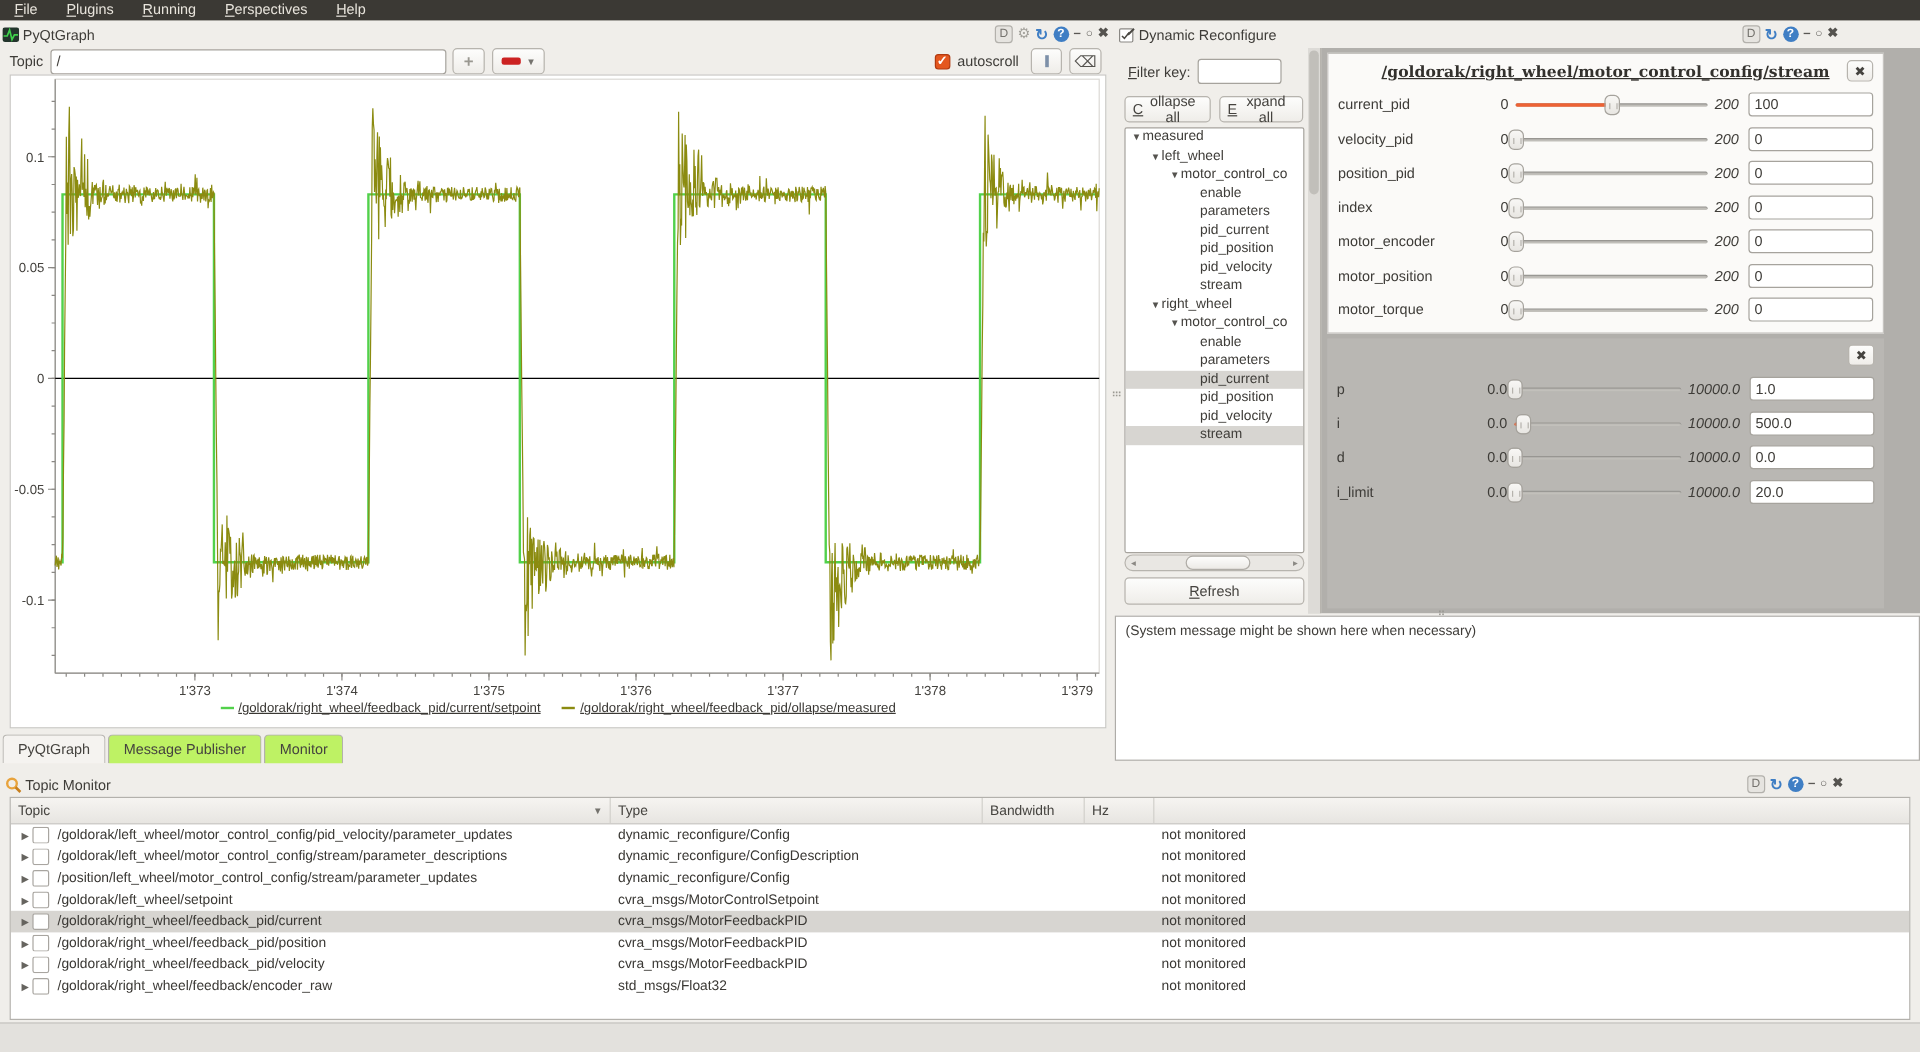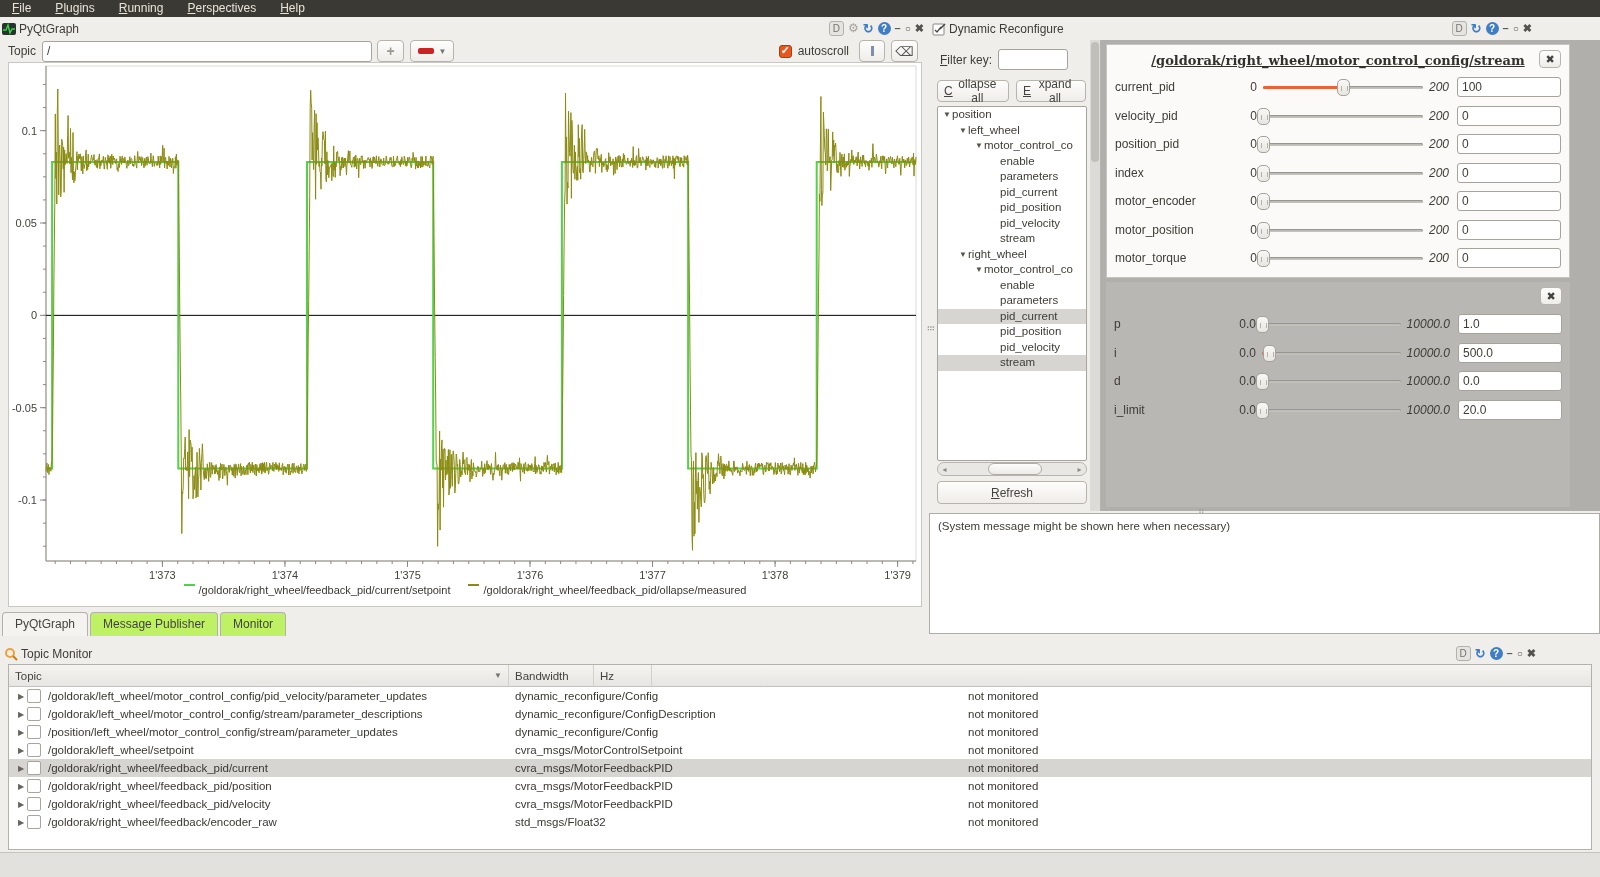--- a/index.html
+++ b/index.html
@@ -29,21 +29,21 @@
     background:linear-gradient(#fdfdfc,#efede9);border:1px solid #b7b4ae;border-radius:4px;
     font-size:12px;color:#45433f;cursor:pointer;}
   input.textbox{background:#fff;border:1px solid #a6a39d;border-radius:3px;font-size:12px;
     color:#3e3c38;font-family:"Liberation Sans",sans-serif;padding:0 4px;box-sizing:border-box;}
   
   .pg-titlebar{left:2px;top:18px;width:924px;height:21px;}
   .pg-toolbar{position:absolute;left:2px;top:39px;width:924px;height:24px;display:flex;align-items:center;}
   .pg-toolbar .lbl{font-size:12px;margin:0 6px 0 6px;}
   .plot-widget{position:absolute;left:8px;top:62px;width:914px;height:545px;background:#fff;border:1px solid #c9c7c3;box-sizing:border-box;}
   .legend{position:absolute;left:0;top:521px;width:100%;display:flex;justify-content:center;gap:18px;font-size:11px;color:#3a3834;}
-  .legend .entry{display:flex;align-items:flex-start;gap:4px;}
+  .legend .entry{display:flex;align-items:center;gap:4px;text-decoration:underline;}
   .legend .dash{width:11px;height:0;border-top:2px solid;}
   .checkbox{width:13px;height:13px;border-radius:3px;box-sizing:border-box;display:inline-block;}
   .cb-checked{background:#e4571f;border:1px solid #b23a10;position:relative;}
   .cb-checked:after{content:"✓";position:absolute;left:1px;top:-2px;color:#fff;font-size:11px;font-weight:bold;}
   .pausebars span{display:inline-block;width:3px;height:10px;background:#7d90a8;margin:0 1px;}
   
   .tabbar{position:absolute;left:0px;top:611px;width:926px;height:25px;display:flex;align-items:flex-end;}
   .tab{font-size:12px;padding:4px 12px 5px 12px;border:1px solid #b3b1ac;border-bottom:none;
     border-radius:4px 4px 0 0;background:#bef264;margin-left:2px;color:#45433f;cursor:pointer;}
   .tab.active{background:#f5f3f0;}
@@ -320,21 +320,21 @@
 </div>
 
 <div class="dr-buttons">
   <button class="btn accel" style="width:72px;height:22px;"><u>C</u>ollapse all</button>
   <button class="btn accel" style="width:70px;height:22px;"><u>E</u>xpand all</button>
 </div>
 
 <div class="dr-tree">
     <div class="tree-item" style="padding-left: 4px;">
       <span class="arrow">▼</span>
-      <span>position</span>
+      <span>measured</span>
     </div>
     <div class="tree-item" style="padding-left: 20px;">
       <span class="arrow">▼</span>
       <span>left_wheel</span>
     </div>
     <div class="tree-item" style="padding-left: 36px;">
       <span class="arrow">▼</span>
       <span>motor_control_co</span>
     </div>
     <div class="tree-item" style="padding-left: 52px;">
@@ -565,20 +565,23 @@
       <span class="winbtn wb-close">✖</span>
     </span>
 </div>
 
 <div class="tm-table">
   <div class="tm-header">
       <div class="hc" style="width: 500px;">
         <span>Topic</span>
         <span class="sorticon">▼</span>
       </div>
+      <div class="hc" style="width: 310px;">
+        <span>Type</span>
+      </div>
       <div class="hc" style="width: 85px;">
         <span>Bandwidth</span>
       </div>
       <div class="hc" style="width: 58px;">
         <span>Hz</span>
       </div>
     </div>
   <div id="tm-rows">
       <div class="tm-row">
         <div class="cell c-topic">

